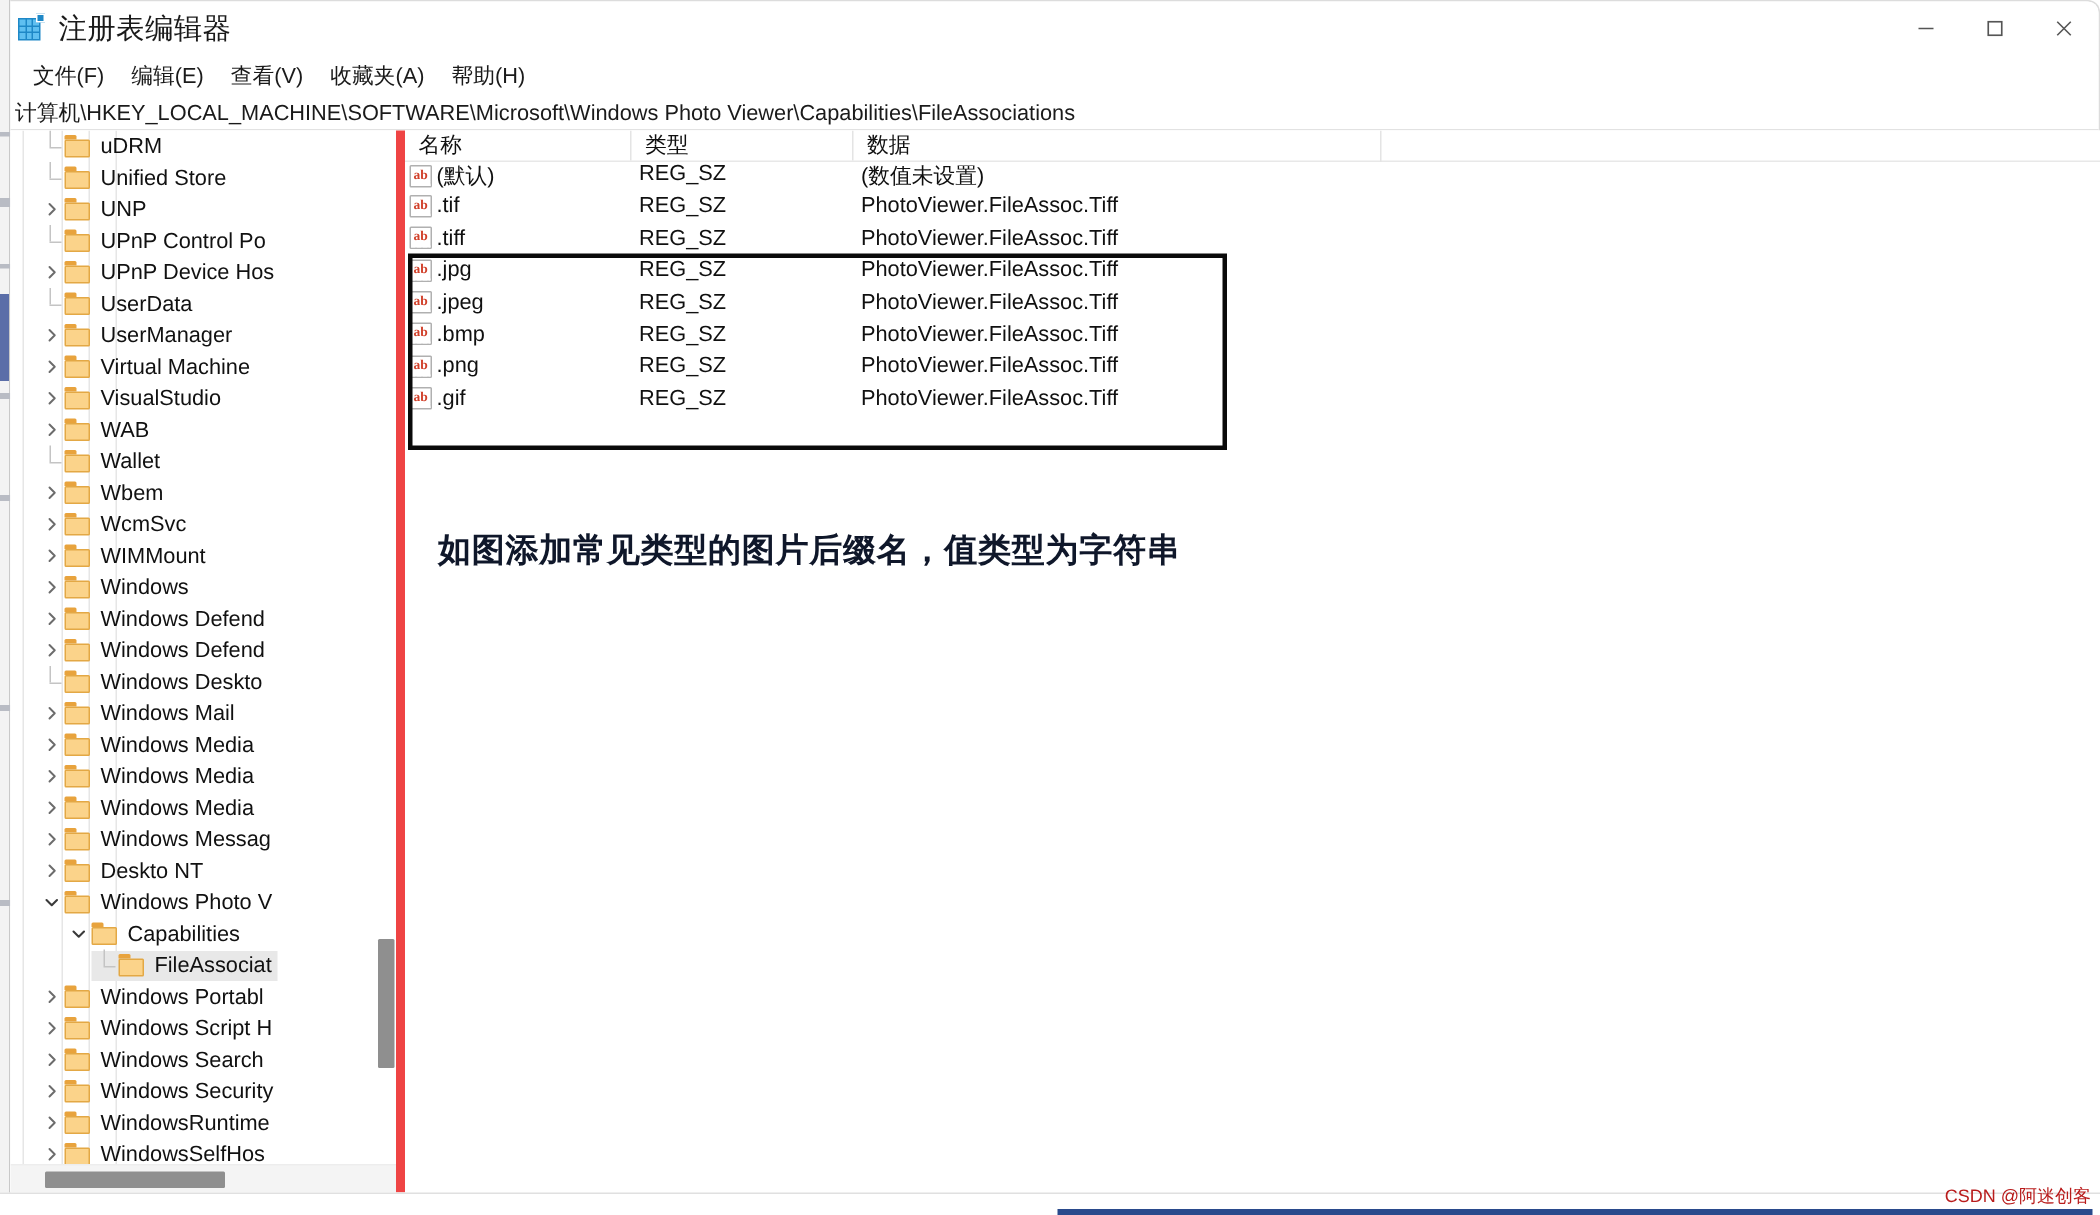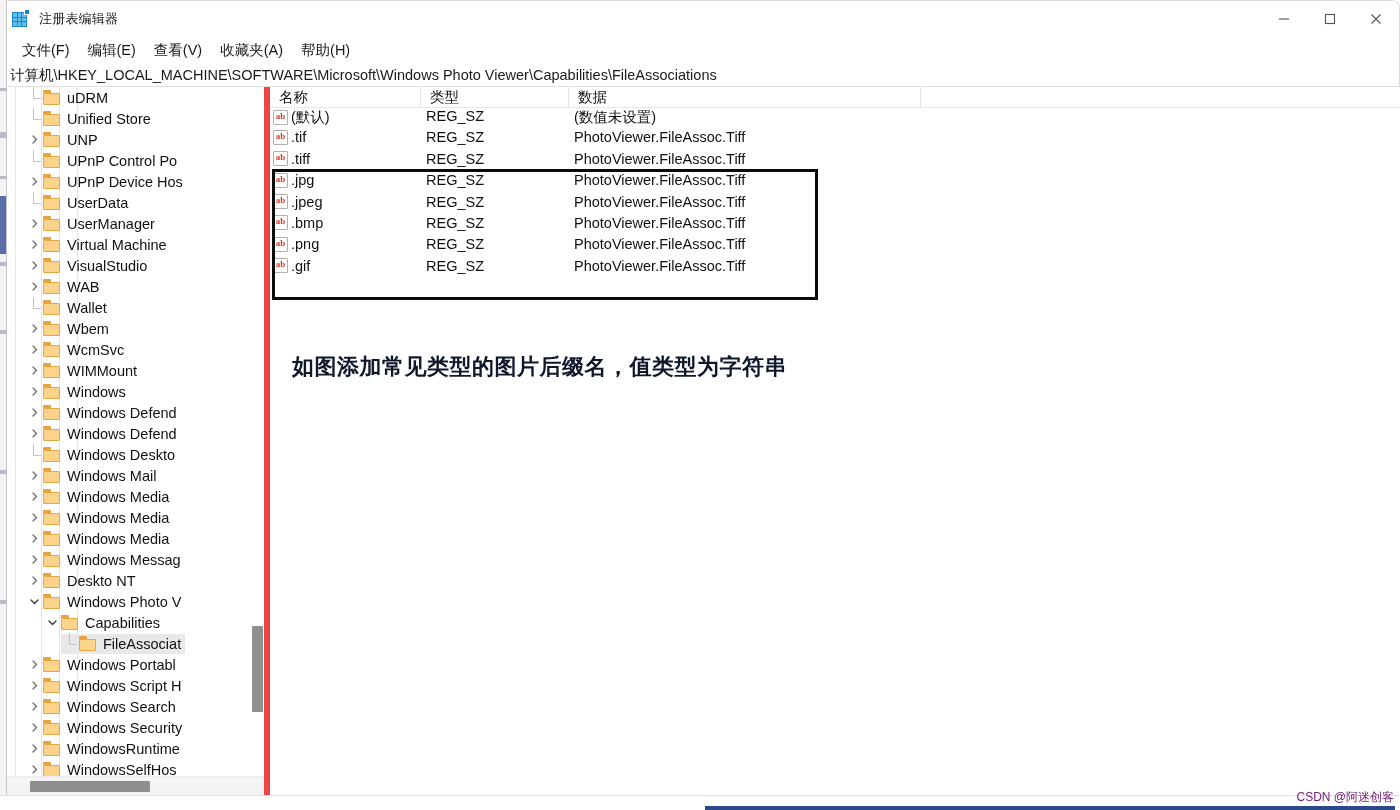--- a/index.html
+++ b/index.html
@@ -72,21 +72,21 @@
   }
   .app-icon .grid i { background: #5fbff0; display: block; }
   .app-icon .dot {
     position: absolute; right: 1px; top: 0px;
     width: 6px; height: 6px;
     background: #1e88c7;
     border: 1px solid #ffffff;
   }
   .title-text {
     margin-left: 8px;
-    font-size: 13px;
+    font-size: 19px;
     color: #1a1a1a;
     letter-spacing: .2px;
     white-space: nowrap;
   }
   .win-controls {
     position: absolute; right: 0; top: 0;
     height: 36px;
     display: flex;
   }
   .win-btn {
@@ -353,21 +353,21 @@
   .bottom-accent {
     position: absolute;
     left: 705px; top: 806px;
     width: 690px; height: 4px;
     background: #2a4a8c;
   }
   .watermark {
     position: absolute;
     right: 6px; top: 789px;
     font-size: 12px;
-    color: #701a75;
+    color: #b91c1c;
     white-space: nowrap;
     text-align: center;
   }
 </style>
 </head>
 <body>
 
 <div id="app">
 
   <div class="edge-strip">

